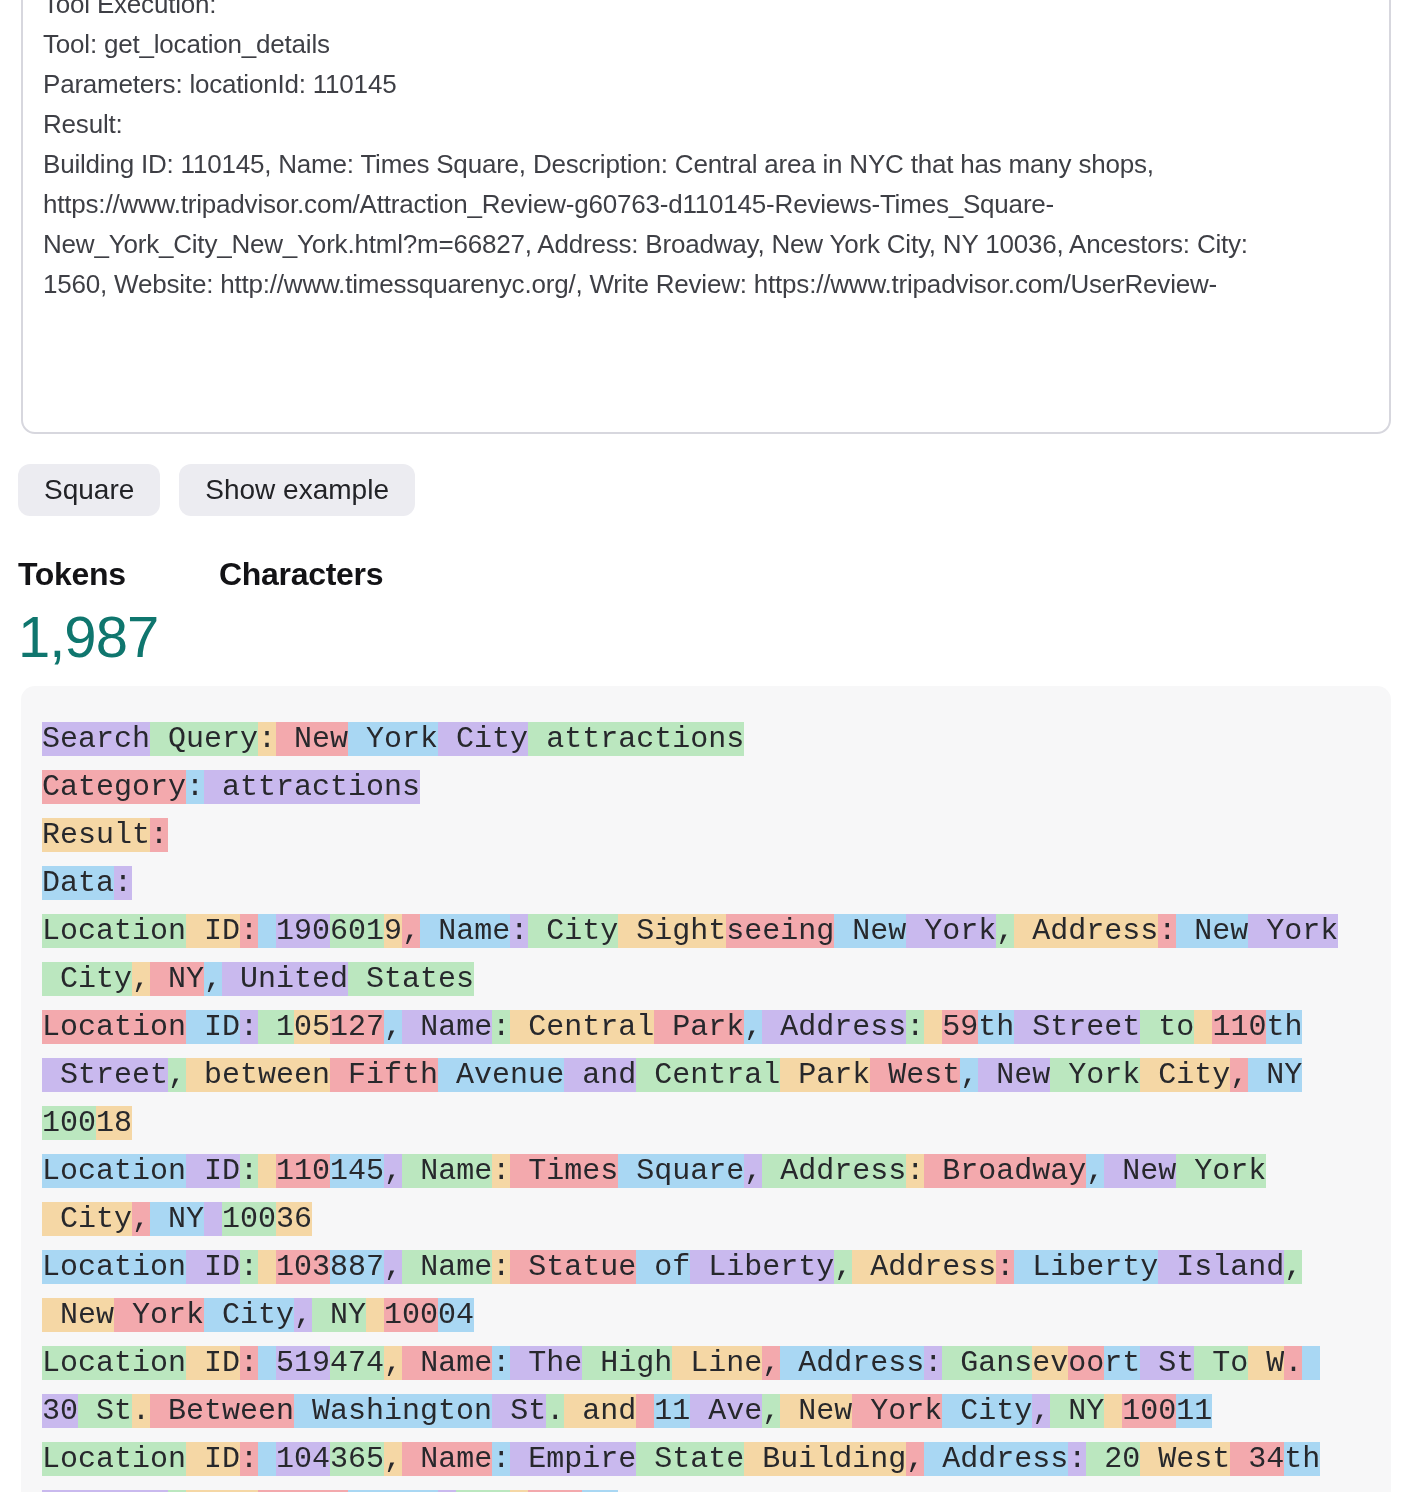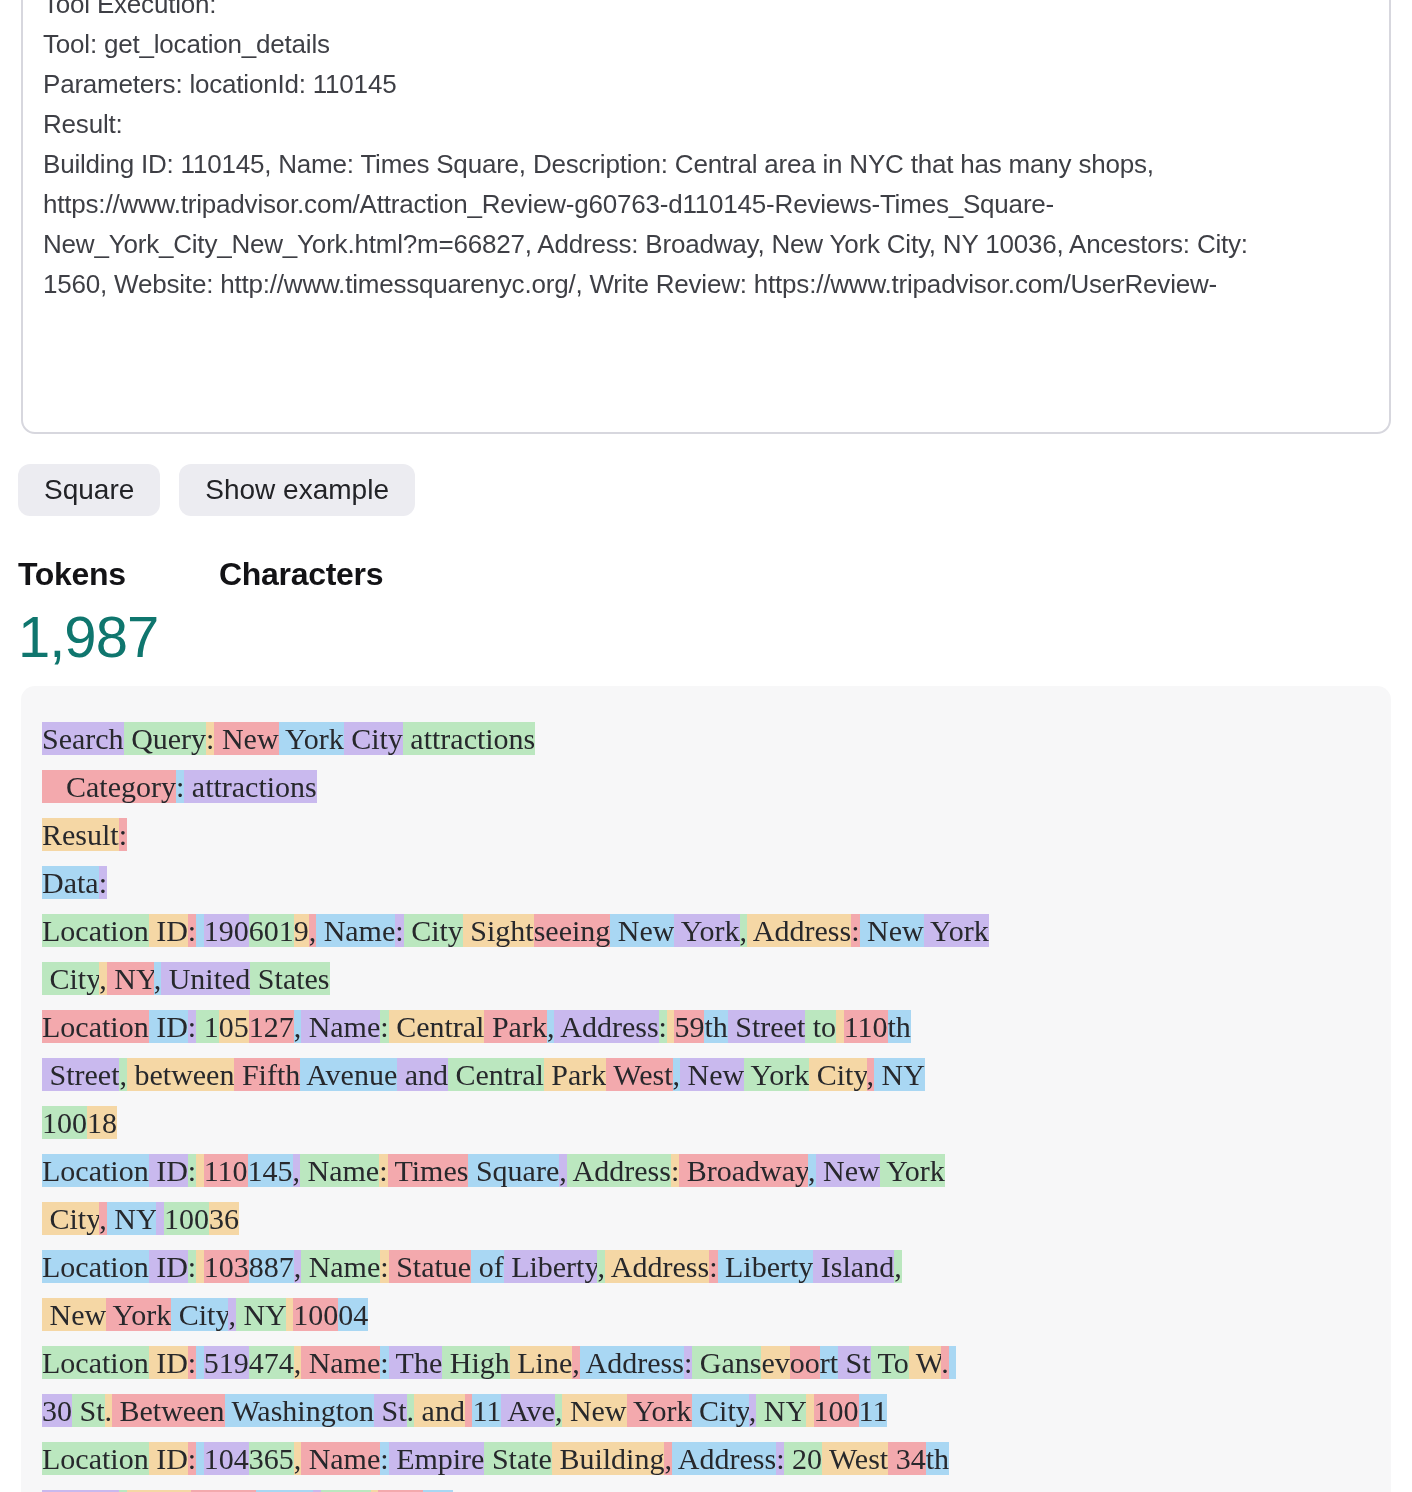--- a/index.html
+++ b/index.html
@@ -32,21 +32,21 @@
   .stat-label { font-size:32px; font-weight:700; color:#131316; letter-spacing:-0.3px; }
   .stat-value { font-size:58px; font-weight:400; color:#0f766e; letter-spacing:-1px; margin-top:10px; }
 
   
   .token-box {
     position:absolute; left:21px; top:686px; width:1370px; height:900px;
     background:#f7f7f8; border-radius:14px;
     padding:29px 0 0 21px; overflow:hidden;
   }
   .token-line {
-    font-family:Liberation Serif, serif;
+    font-family:Liberation Mono, monospace;
     font-size:30px; line-height:48px; height:48px;
     white-space:pre; color:#27282c;
   }
   .tk {
     background-repeat:no-repeat;
     background-size:100% 43px;
     background-position:0 center;
   }
 </style>
 </head>
@@ -71,21 +71,21 @@
 <div class="stat stat-tokens">
   <div class="stat-label">Tokens</div>
   <div class="stat-value">1,987</div>
 </div>
 <div class="stat stat-chars">
   <div class="stat-label">Characters</div>
 </div>
 
 <div class="token-box" id="token-box">
     <div class="token-line"><span class="tk" style="background-image: linear-gradient(rgb(201, 185, 238), rgb(201, 185, 238));">Search</span><span class="tk" style="background-image: linear-gradient(rgb(187, 231, 191), rgb(187, 231, 191));"> Query</span><span class="tk" style="background-image: linear-gradient(rgb(245, 215, 165), rgb(245, 215, 165));">:</span><span class="tk" style="background-image: linear-gradient(rgb(243, 169, 173), rgb(243, 169, 173));"> New</span><span class="tk" style="background-image: linear-gradient(rgb(169, 215, 243), rgb(169, 215, 243));"> York</span><span class="tk" style="background-image: linear-gradient(rgb(201, 185, 238), rgb(201, 185, 238));"> City</span><span class="tk" style="background-image: linear-gradient(rgb(187, 231, 191), rgb(187, 231, 191));"> attractions</span></div>
-    <div class="token-line"><span class="tk" style="background-image: linear-gradient(rgb(243, 169, 173), rgb(243, 169, 173)); padding-left: 24px;">Category</span><span class="tk" style="background-image: linear-gradient(rgb(169, 215, 243), rgb(169, 215, 243));">:</span><span class="tk" style="background-image: linear-gradient(rgb(201, 185, 238), rgb(201, 185, 238));"> attractions</span></div>
+    <div class="token-line"><span class="tk" style="background-image: linear-gradient(rgb(243, 169, 173), rgb(243, 169, 173));">Category</span><span class="tk" style="background-image: linear-gradient(rgb(169, 215, 243), rgb(169, 215, 243));">:</span><span class="tk" style="background-image: linear-gradient(rgb(201, 185, 238), rgb(201, 185, 238));"> attractions</span></div>
     <div class="token-line"><span class="tk" style="background-image: linear-gradient(rgb(245, 215, 165), rgb(245, 215, 165));">Result</span><span class="tk" style="background-image: linear-gradient(rgb(243, 169, 173), rgb(243, 169, 173));">:</span></div>
     <div class="token-line"><span class="tk" style="background-image: linear-gradient(rgb(169, 215, 243), rgb(169, 215, 243));">Data</span><span class="tk" style="background-image: linear-gradient(rgb(201, 185, 238), rgb(201, 185, 238));">:</span></div>
     <div class="token-line"><span class="tk" style="background-image: linear-gradient(rgb(187, 231, 191), rgb(187, 231, 191));">Location</span><span class="tk" style="background-image: linear-gradient(rgb(245, 215, 165), rgb(245, 215, 165));"> ID</span><span class="tk" style="background-image: linear-gradient(rgb(243, 169, 173), rgb(243, 169, 173));">:</span><span class="tk" style="background-image: linear-gradient(rgb(169, 215, 243), rgb(169, 215, 243));"> </span><span class="tk" style="background-image: linear-gradient(rgb(201, 185, 238), rgb(201, 185, 238));">190</span><span class="tk" style="background-image: linear-gradient(rgb(187, 231, 191), rgb(187, 231, 191));">601</span><span class="tk" style="background-image: linear-gradient(rgb(245, 215, 165), rgb(245, 215, 165));">9</span><span class="tk" style="background-image: linear-gradient(rgb(243, 169, 173), rgb(243, 169, 173));">,</span><span class="tk" style="background-image: linear-gradient(rgb(169, 215, 243), rgb(169, 215, 243));"> Name</span><span class="tk" style="background-image: linear-gradient(rgb(201, 185, 238), rgb(201, 185, 238));">:</span><span class="tk" style="background-image: linear-gradient(rgb(187, 231, 191), rgb(187, 231, 191));"> City</span><span class="tk" style="background-image: linear-gradient(rgb(245, 215, 165), rgb(245, 215, 165));"> Sight</span><span class="tk" style="background-image: linear-gradient(rgb(243, 169, 173), rgb(243, 169, 173));">seeing</span><span class="tk" style="background-image: linear-gradient(rgb(169, 215, 243), rgb(169, 215, 243));"> New</span><span class="tk" style="background-image: linear-gradient(rgb(201, 185, 238), rgb(201, 185, 238));"> York</span><span class="tk" style="background-image: linear-gradient(rgb(187, 231, 191), rgb(187, 231, 191));">,</span><span class="tk" style="background-image: linear-gradient(rgb(245, 215, 165), rgb(245, 215, 165));"> Address</span><span class="tk" style="background-image: linear-gradient(rgb(243, 169, 173), rgb(243, 169, 173));">:</span><span class="tk" style="background-image: linear-gradient(rgb(169, 215, 243), rgb(169, 215, 243));"> New</span><span class="tk" style="background-image: linear-gradient(rgb(201, 185, 238), rgb(201, 185, 238));"> York</span></div>
     <div class="token-line"><span class="tk" style="background-image: linear-gradient(rgb(187, 231, 191), rgb(187, 231, 191));"> City</span><span class="tk" style="background-image: linear-gradient(rgb(245, 215, 165), rgb(245, 215, 165));">,</span><span class="tk" style="background-image: linear-gradient(rgb(243, 169, 173), rgb(243, 169, 173));"> NY</span><span class="tk" style="background-image: linear-gradient(rgb(169, 215, 243), rgb(169, 215, 243));">,</span><span class="tk" style="background-image: linear-gradient(rgb(201, 185, 238), rgb(201, 185, 238));"> United</span><span class="tk" style="background-image: linear-gradient(rgb(187, 231, 191), rgb(187, 231, 191));"> States</span></div>
     <div class="token-line"><span class="tk" style="background-image: linear-gradient(rgb(243, 169, 173), rgb(243, 169, 173));">Location</span><span class="tk" style="background-image: linear-gradient(rgb(169, 215, 243), rgb(169, 215, 243));"> ID</span><span class="tk" style="background-image: linear-gradient(rgb(201, 185, 238), rgb(201, 185, 238));">:</span><span class="tk" style="background-image: linear-gradient(rgb(187, 231, 191), rgb(187, 231, 191));"> 1</span><span class="tk" style="background-image: linear-gradient(rgb(245, 215, 165), rgb(245, 215, 165));">05</span><span class="tk" style="background-image: linear-gradient(rgb(243, 169, 173), rgb(243, 169, 173));">127</span><span class="tk" style="background-image: linear-gradient(rgb(169, 215, 243), rgb(169, 215, 243));">,</span><span class="tk" style="background-image: linear-gradient(rgb(201, 185, 238), rgb(201, 185, 238));"> Name</span><span class="tk" style="background-image: linear-gradient(rgb(187, 231, 191), rgb(187, 231, 191));">:</span><span class="tk" style="background-image: linear-gradient(rgb(245, 215, 165), rgb(245, 215, 165));"> Central</span><span class="tk" style="background-image: linear-gradient(rgb(243, 169, 173), rgb(243, 169, 173));"> Park</span><span class="tk" style="background-image: linear-gradient(rgb(169, 215, 243), rgb(169, 215, 243));">,</span><span class="tk" style="background-image: linear-gradient(rgb(201, 185, 238), rgb(201, 185, 238));"> Address</span><span class="tk" style="background-image: linear-gradient(rgb(187, 231, 191), rgb(187, 231, 191));">:</span><span class="tk" style="background-image: linear-gradient(rgb(245, 215, 165), rgb(245, 215, 165));"> </span><span class="tk" style="background-image: linear-gradient(rgb(243, 169, 173), rgb(243, 169, 173));">59</span><span class="tk" style="background-image: linear-gradient(rgb(169, 215, 243), rgb(169, 215, 243));">th</span><span class="tk" style="background-image: linear-gradient(rgb(201, 185, 238), rgb(201, 185, 238));"> Street</span><span class="tk" style="background-image: linear-gradient(rgb(187, 231, 191), rgb(187, 231, 191));"> to</span><span class="tk" style="background-image: linear-gradient(rgb(245, 215, 165), rgb(245, 215, 165));"> </span><span class="tk" style="background-image: linear-gradient(rgb(243, 169, 173), rgb(243, 169, 173));">110</span><span class="tk" style="background-image: linear-gradient(rgb(169, 215, 243), rgb(169, 215, 243));">th</span></div>
     <div class="token-line"><span class="tk" style="background-image: linear-gradient(rgb(201, 185, 238), rgb(201, 185, 238));"> Street</span><span class="tk" style="background-image: linear-gradient(rgb(187, 231, 191), rgb(187, 231, 191));">,</span><span class="tk" style="background-image: linear-gradient(rgb(245, 215, 165), rgb(245, 215, 165));"> between</span><span class="tk" style="background-image: linear-gradient(rgb(243, 169, 173), rgb(243, 169, 173));"> Fifth</span><span class="tk" style="background-image: linear-gradient(rgb(169, 215, 243), rgb(169, 215, 243));"> Avenue</span><span class="tk" style="background-image: linear-gradient(rgb(201, 185, 238), rgb(201, 185, 238));"> and</span><span class="tk" style="background-image: linear-gradient(rgb(187, 231, 191), rgb(187, 231, 191));"> Central</span><span class="tk" style="background-image: linear-gradient(rgb(245, 215, 165), rgb(245, 215, 165));"> Park</span><span class="tk" style="background-image: linear-gradient(rgb(243, 169, 173), rgb(243, 169, 173));"> West</span><span class="tk" style="background-image: linear-gradient(rgb(169, 215, 243), rgb(169, 215, 243));">,</span><span class="tk" style="background-image: linear-gradient(rgb(201, 185, 238), rgb(201, 185, 238));"> New</span><span class="tk" style="background-image: linear-gradient(rgb(187, 231, 191), rgb(187, 231, 191));"> York</span><span class="tk" style="background-image: linear-gradient(rgb(245, 215, 165), rgb(245, 215, 165));"> City</span><span class="tk" style="background-image: linear-gradient(rgb(243, 169, 173), rgb(243, 169, 173));">,</span><span class="tk" style="background-image: linear-gradient(rgb(169, 215, 243), rgb(169, 215, 243));"> NY</span></div>
     <div class="token-line"><span class="tk" style="background-image: linear-gradient(rgb(187, 231, 191), rgb(187, 231, 191));">100</span><span class="tk" style="background-image: linear-gradient(rgb(245, 215, 165), rgb(245, 215, 165));">18</span></div>
     <div class="token-line"><span class="tk" style="background-image: linear-gradient(rgb(169, 215, 243), rgb(169, 215, 243));">Location</span><span class="tk" style="background-image: linear-gradient(rgb(201, 185, 238), rgb(201, 185, 238));"> ID</span><span class="tk" style="background-image: linear-gradient(rgb(187, 231, 191), rgb(187, 231, 191));">:</span><span class="tk" style="background-image: linear-gradient(rgb(245, 215, 165), rgb(245, 215, 165));"> </span><span class="tk" style="background-image: linear-gradient(rgb(243, 169, 173), rgb(243, 169, 173));">110</span><span class="tk" style="background-image: linear-gradient(rgb(169, 215, 243), rgb(169, 215, 243));">145</span><span class="tk" style="background-image: linear-gradient(rgb(201, 185, 238), rgb(201, 185, 238));">,</span><span class="tk" style="background-image: linear-gradient(rgb(187, 231, 191), rgb(187, 231, 191));"> Name</span><span class="tk" style="background-image: linear-gradient(rgb(245, 215, 165), rgb(245, 215, 165));">:</span><span class="tk" style="background-image: linear-gradient(rgb(243, 169, 173), rgb(243, 169, 173));"> Times</span><span class="tk" style="background-image: linear-gradient(rgb(169, 215, 243), rgb(169, 215, 243));"> Square</span><span class="tk" style="background-image: linear-gradient(rgb(201, 185, 238), rgb(201, 185, 238));">,</span><span class="tk" style="background-image: linear-gradient(rgb(187, 231, 191), rgb(187, 231, 191));"> Address</span><span class="tk" style="background-image: linear-gradient(rgb(245, 215, 165), rgb(245, 215, 165));">:</span><span class="tk" style="background-image: linear-gradient(rgb(243, 169, 173), rgb(243, 169, 173));"> Broadway</span><span class="tk" style="background-image: linear-gradient(rgb(169, 215, 243), rgb(169, 215, 243));">,</span><span class="tk" style="background-image: linear-gradient(rgb(201, 185, 238), rgb(201, 185, 238));"> New</span><span class="tk" style="background-image: linear-gradient(rgb(187, 231, 191), rgb(187, 231, 191));"> York</span></div>
     <div class="token-line"><span class="tk" style="background-image: linear-gradient(rgb(245, 215, 165), rgb(245, 215, 165));"> City</span><span class="tk" style="background-image: linear-gradient(rgb(243, 169, 173), rgb(243, 169, 173));">,</span><span class="tk" style="background-image: linear-gradient(rgb(169, 215, 243), rgb(169, 215, 243));"> NY</span><span class="tk" style="background-image: linear-gradient(rgb(201, 185, 238), rgb(201, 185, 238));"> </span><span class="tk" style="background-image: linear-gradient(rgb(187, 231, 191), rgb(187, 231, 191));">100</span><span class="tk" style="background-image: linear-gradient(rgb(245, 215, 165), rgb(245, 215, 165));">36</span></div>
     <div class="token-line"><span class="tk" style="background-image: linear-gradient(rgb(169, 215, 243), rgb(169, 215, 243));">Location</span><span class="tk" style="background-image: linear-gradient(rgb(201, 185, 238), rgb(201, 185, 238));"> ID</span><span class="tk" style="background-image: linear-gradient(rgb(187, 231, 191), rgb(187, 231, 191));">:</span><span class="tk" style="background-image: linear-gradient(rgb(245, 215, 165), rgb(245, 215, 165));"> </span><span class="tk" style="background-image: linear-gradient(rgb(243, 169, 173), rgb(243, 169, 173));">103</span><span class="tk" style="background-image: linear-gradient(rgb(169, 215, 243), rgb(169, 215, 243));">887</span><span class="tk" style="background-image: linear-gradient(rgb(201, 185, 238), rgb(201, 185, 238));">,</span><span class="tk" style="background-image: linear-gradient(rgb(187, 231, 191), rgb(187, 231, 191));"> Name</span><span class="tk" style="background-image: linear-gradient(rgb(245, 215, 165), rgb(245, 215, 165));">:</span><span class="tk" style="background-image: linear-gradient(rgb(243, 169, 173), rgb(243, 169, 173));"> Statue</span><span class="tk" style="background-image: linear-gradient(rgb(169, 215, 243), rgb(169, 215, 243));"> of</span><span class="tk" style="background-image: linear-gradient(rgb(201, 185, 238), rgb(201, 185, 238));"> Liberty</span><span class="tk" style="background-image: linear-gradient(rgb(187, 231, 191), rgb(187, 231, 191));">,</span><span class="tk" style="background-image: linear-gradient(rgb(245, 215, 165), rgb(245, 215, 165));"> Address</span><span class="tk" style="background-image: linear-gradient(rgb(243, 169, 173), rgb(243, 169, 173));">:</span><span class="tk" style="background-image: linear-gradient(rgb(169, 215, 243), rgb(169, 215, 243));"> Liberty</span><span class="tk" style="background-image: linear-gradient(rgb(201, 185, 238), rgb(201, 185, 238));"> Island</span><span class="tk" style="background-image: linear-gradient(rgb(187, 231, 191), rgb(187, 231, 191));">,</span></div>

